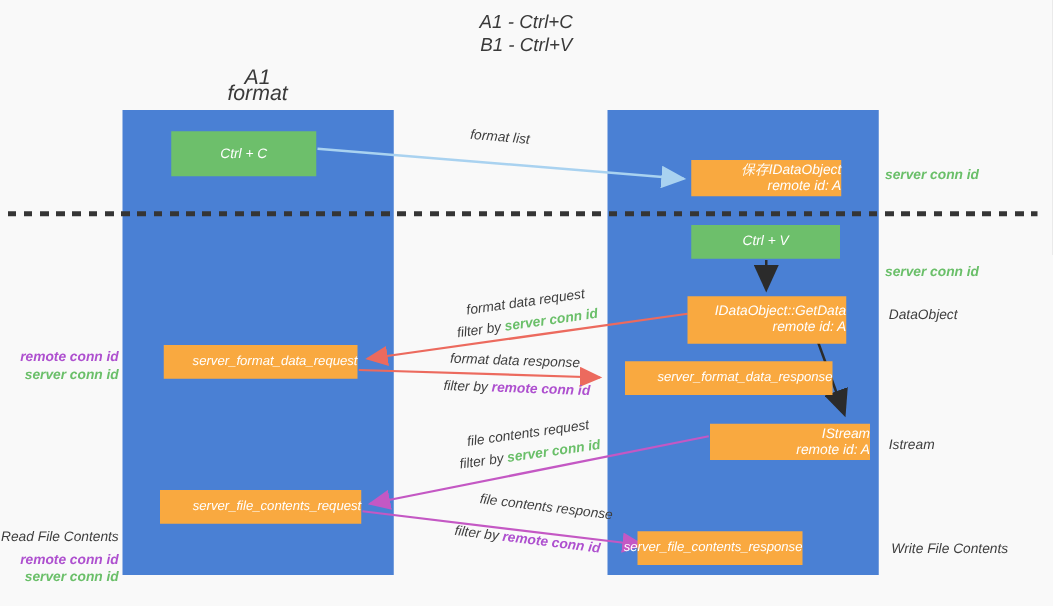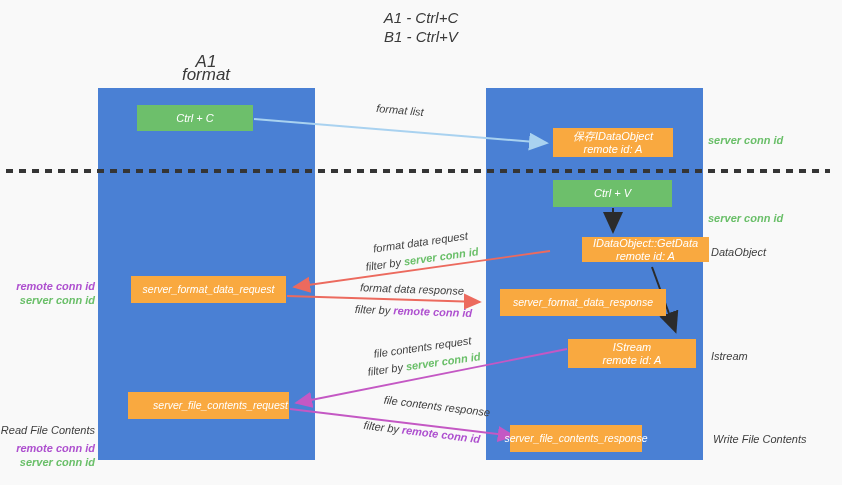--- a/index.html
+++ b/index.html
@@ -19,26 +19,26 @@
     font-size:17px;line-height:13px;color:#3a3a3a;}
   .hdr-a1{left:131px;} .hdr-b1{left:519px;}
   .lane{position:absolute;top:88px;width:217px;height:372px;background:var(--lane);}
   .lane-a1{left:98px;} .lane-b1{left:486px;}
   .dotted{position:absolute;left:6px;top:169px;width:824px;height:4px;
     background:repeating-linear-gradient(90deg,#353535 0 7px,transparent 7px 13px);}
   .box{position:absolute;color:#fff;font-size:11px;text-align:center;
     display:flex;flex-direction:column;justify-content:center;align-items:center;
     line-height:13px;white-space:nowrap;}
   .green{background:var(--green);}
-  .orange{background:var(--orange);}
+  .orange{background:var(--orange);align-items:flex-end;}
   .small{font-size:10.5px;}
-  .b-ctrl-c{left:137px;top:105px;width:116px;height:26px;}
+  .b-ctrl-c{left:137px;top:105px;width:116px;height:36px;}
   .b-save{left:553px;top:128px;width:120px;height:29px;}
   .b-ctrl-v{left:553px;top:180px;width:119px;height:27px;}
-  .b-getdata{left:582px;top:237px;width:127px;height:25px;}
+  .b-getdata{left:550px;top:237px;width:127px;height:38px;}
   .b-freq{left:131px;top:276px;width:155px;height:27px;}
   .b-fresp{left:500px;top:289px;width:166px;height:27px;}
   .b-istream{left:568px;top:339px;width:128px;height:29px;}
   .b-fcreq{left:128px;top:392px;width:161px;height:27px;padding-left:24px;}
   .b-fcresp{left:510px;top:425px;width:132px;height:27px;}
   .side{position:absolute;font-size:11px;line-height:14px;white-space:nowrap;}
   .gt{color:var(--greentext);font-weight:bold;}
   .pt{color:var(--purpletext);font-weight:bold;}
   .dk{color:#3d3d3d;}
   .leftcol{text-align:right;width:95px;left:0;}

